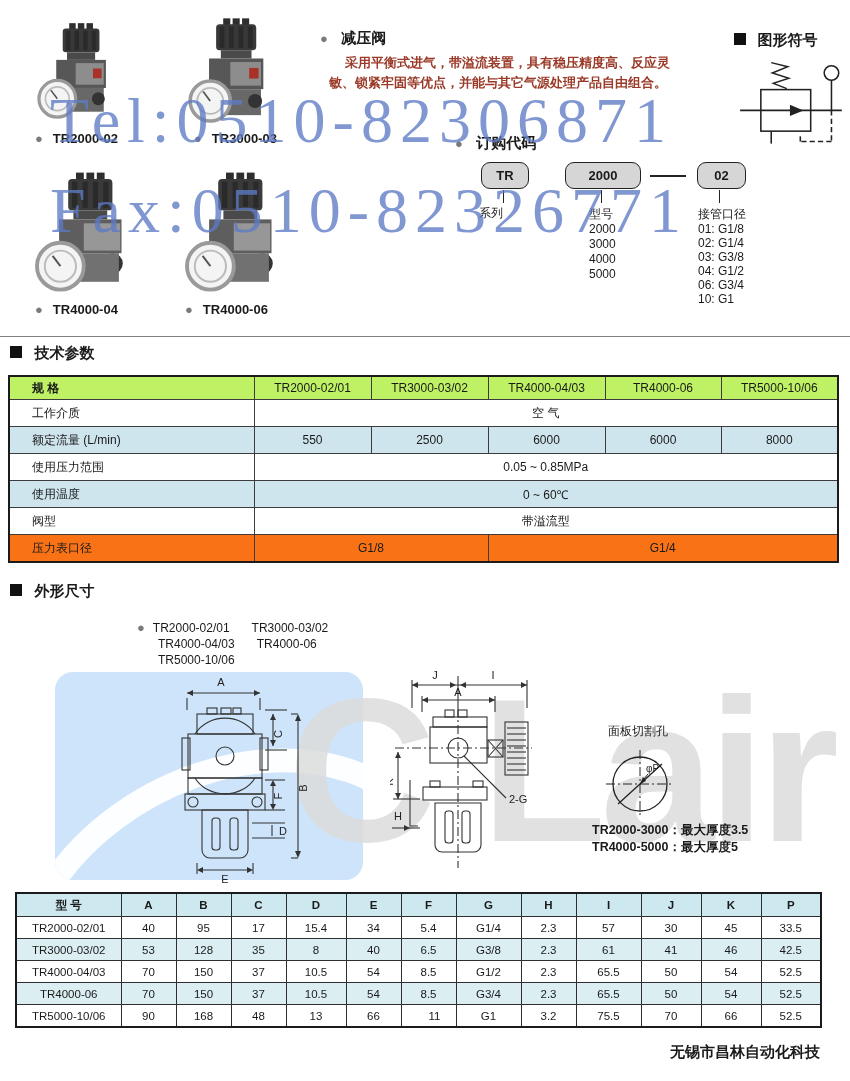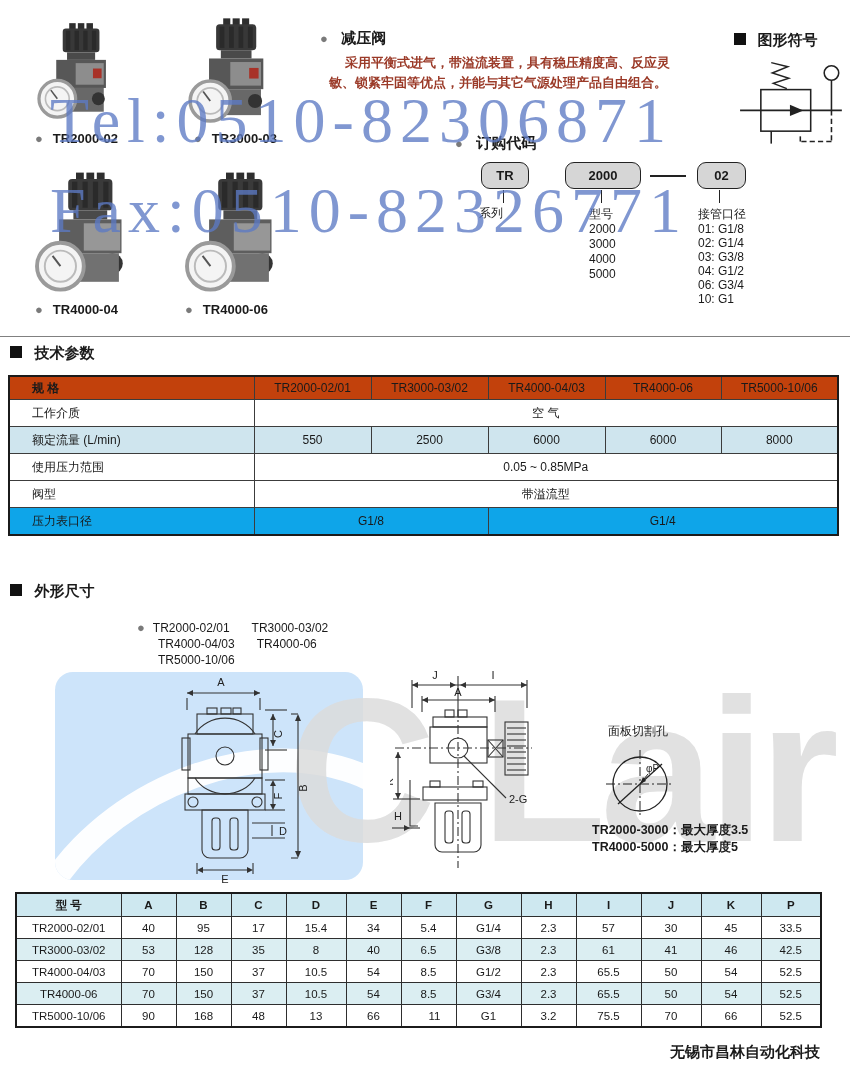--- a/index.html
+++ b/index.html
@@ -216,21 +216,21 @@
       <table class="spec">
         <colgroup>
           <col style="width: 245px;">
           <col style="width: 117px;">
           <col style="width: 117px;">
           <col style="width: 117px;">
           <col style="width: 116px;">
           <col style="width: 117px;">
         </colgroup>
         <tbody>
-          <tr class="hd" style="background: #c2410c; border-radius: 7px;">
+          <tr class="hd" style="background: #bef264; border-radius: 7px;">
             <td class="lbl" style="font-weight: bold;">规 格</td>
             <td>TR2000-02/01</td>
             <td>TR3000-03/02</td>
             <td>TR4000-04/03</td>
             <td>TR4000-06</td>
             <td>TR5000-10/06</td>
           </tr>
           <tr style="background: rgb(255, 255, 255);">
             <td class="lbl">工作介质</td>
             <td colspan="5">空 气</td>
@@ -240,25 +240,29 @@
             <td colspan="1">550</td>
             <td colspan="1">2500</td>
             <td colspan="1">6000</td>
             <td colspan="1">6000</td>
             <td colspan="1">8000</td>
           </tr>
           <tr style="background: rgb(255, 255, 255);">
             <td class="lbl">使用压力范围</td>
             <td colspan="5">0.05 ~ 0.85MPa</td>
           </tr>
+          <tr style="background: rgb(207, 229, 238);">
+            <td class="lbl">使用温度</td>
+            <td colspan="5">0 ~ 60℃</td>
+          </tr>
           <tr style="background: rgb(255, 255, 255);">
             <td class="lbl">阀型</td>
             <td colspan="5">带溢流型</td>
           </tr>
-          <tr style="background: #0ea5e9;">
+          <tr style="background: #f97316;">
             <td class="lbl">压力表口径</td>
             <td colspan="2">G1/8</td>
             <td colspan="3">G1/4</td>
           </tr>
         </tbody>
       </table>
     </div>
 
   <div class="abs" style="left:10px;top:582px;z-index:1">
     <span class="sec-sq"></span>

